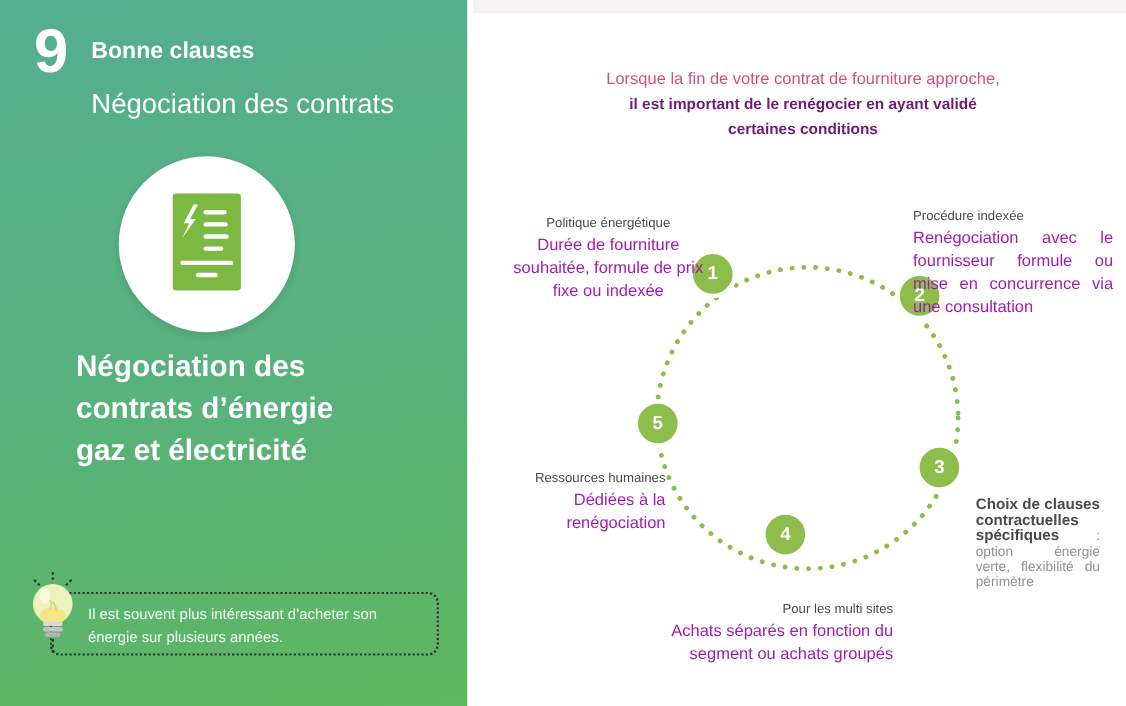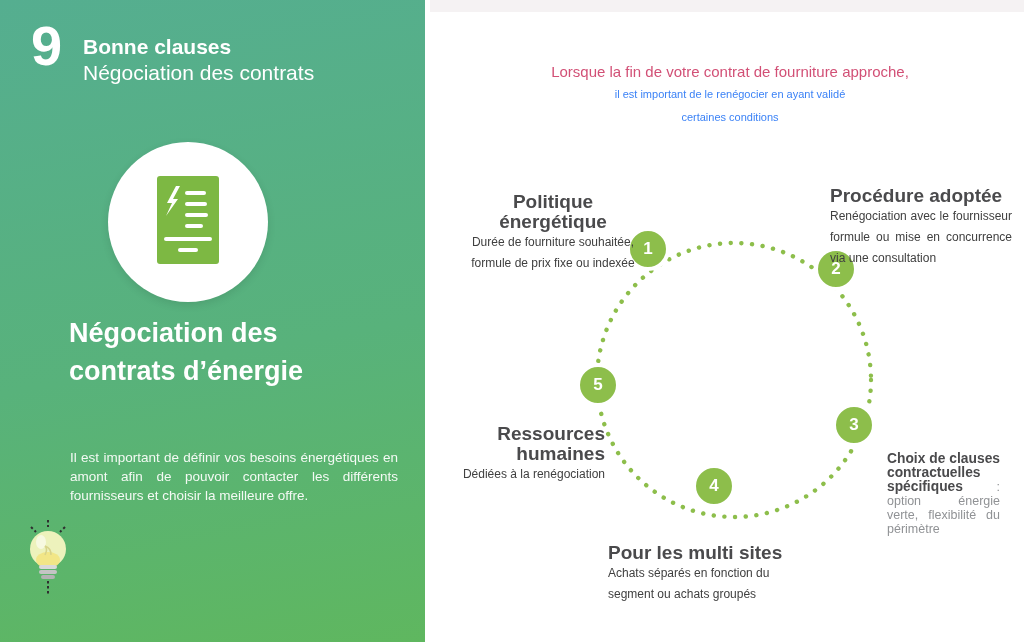--- a/index.html
+++ b/index.html
@@ -11,21 +11,21 @@
   .left-panel{
     position:absolute;left:0;top:0;width:425px;height:642px;
     background:linear-gradient(170deg,#55AE90 0%,#58B27B 55%,#5FB75F 100%);
     color:#ffffff;
   }
   .badge-number{
     position:absolute;left:31px;top:18px;font-size:56px;font-weight:bold;line-height:1;
   }
   .lp-header{position:absolute;left:83px;top:34px;line-height:26px;}
   .lp-header .t1{font-size:21px;font-weight:bold;}
-  .lp-header .t2{font-size:21px;font-weight:normal;}
+  .lp-header .t2{font-size:25px;font-weight:normal;margin-top:22px;}
   .icon-circle{
     position:absolute;left:108px;top:142px;width:160px;height:160px;border-radius:50%;
     background:#ffffff;box-shadow:0 3px 8px rgba(0,0,0,0.10);
     display:flex;align-items:center;justify-content:center;
   }
   .lp-title{
     position:absolute;left:69px;top:314px;font-size:27px;font-weight:bold;line-height:38px;
   }
   .lp-desc{
     position:absolute;left:70px;top:448px;width:328px;font-size:13.5px;line-height:19px;
@@ -39,38 +39,38 @@
     position:absolute;left:33px;top:8px;width:300px;font-size:13.5px;line-height:21px;color:#f4faf4;
   }
   .bulb-wrap{position:absolute;left:22px;top:518px;width:52px;height:78px;}
   
   .right-panel{position:absolute;left:425px;top:0;width:591px;height:642px;background:#ffffff;}
   .top-strip{position:absolute;left:5px;top:0;width:594px;height:12px;background:#f5f2f3;}
   .intro{
     position:absolute;left:20px;top:60px;width:570px;text-align:center;line-height:23px;
   }
   .intro .line1{font-size:15px;color:#D25076;}
-  .intro .lineb{font-size:11px;font-weight:normal;color:#3b82f6;}
+  .intro .lineb{font-size:14px;font-weight:bold;color:#701a75;}
   .ring-svg{position:absolute;left:0;top:0;width:599px;height:642px;}
   .step-num{
     position:absolute;width:36px;height:36px;border-radius:50%;
     background:#8DBE4B;border:4px solid #ffffff;
     display:flex;align-items:center;justify-content:center;
     color:#ffffff;font-size:17px;font-weight:bold;
   }
   .step-block{position:absolute;}
-  .step-title{font-size:19px;font-weight:bold;color:#4A4A4C;line-height:20px;}
-  .step-desc{font-size:12px;color:#404040;line-height:21px;}
+  .step-title{font-size:12px;font-weight:normal;color:#4A4A4C;line-height:20px;}
+  .step-desc{font-size:15px;color:#a21caf;line-height:21px;}
   .sb1{left:40px;top:192px;width:176px;text-align:center;}
   .sb2{left:405px;top:186px;width:182px;text-align:left;}
   .sb2 .step-desc{text-align:justify;}
   .sb3{left:452px;top:442px;width:133px;text-align:justify;}
   .sb3 .step-title-inline{font-size:13.8px;font-weight:bold;color:#4A4A4C;}
   .sb3 p{margin:10px;font-size:12.5px;color:#909295;line-height:14px;text-align:justify;}
-  .sb4{left:183px;top:543px;width:204px;text-align:left;}
+  .sb4{left:183px;top:543px;width:204px;text-align:right;}
   .sb5{left:6px;top:424px;width:150px;text-align:right;margin-left:24px;}
 </style>
 </head>
 <body>
 
 <div id="stage">
 
   <div class="left-panel">
     <div class="badge-number">9</div>
     <div class="lp-header">
@@ -89,24 +89,27 @@
           <line x1="31" y1="51" x2="45" y2="51" stroke="#ffffff" stroke-width="4" stroke-linecap="round"></line>
           <line x1="10" y1="64" x2="54" y2="64" stroke="#ffffff" stroke-width="4" stroke-linecap="round"></line>
           <line x1="24" y1="75" x2="40" y2="75" stroke="#ffffff" stroke-width="4" stroke-linecap="round"></line>
         </svg>
       </span>
     </div>
 
     <div class="lp-title">
       <div>Négociation des</div>
       <div>contrats d’énergie</div>
+      <div>gaz et électricité</div>
     </div>
 
-    <div class="lp-desc">Il est important de définir vos besoins énergétiques en amont afin de pouvoir contacter les différents fournisseurs et choisir la meilleure offre.</div>
 
+    <div class="tip-box">
+      <div class="tip-text">Il est souvent plus intéressant d’acheter son énergie sur plusieurs années.</div>
+    </div>
 
     <div class="bulb-wrap">
       <svg width="52" height="78" viewBox="0 0 52 78">
         <line x1="26" y1="2" x2="26" y2="9" stroke="#2f2f2f" stroke-width="2" stroke-dasharray="2.5 2.5"></line>
         <line x1="9" y1="9" x2="14" y2="14" stroke="#2f2f2f" stroke-width="2" stroke-dasharray="2.5 2.5"></line>
         <line x1="43" y1="9" x2="38" y2="14" stroke="#2f2f2f" stroke-width="2" stroke-dasharray="2.5 2.5"></line>
         <circle cx="26" cy="31" r="18" fill="#EDF2BC"></circle>
         <ellipse cx="26" cy="42" rx="12" ry="8" fill="#F2E47E" opacity="0.85"></ellipse>
         <ellipse cx="19" cy="24" rx="5" ry="7" fill="#ffffff" opacity="0.55"></ellipse>
         <path d="M23 37 q3 -6 0 -9 q6 2 6 9" fill="none" stroke="#d8d38a" stroke-width="1.5"></path>
@@ -136,21 +139,21 @@
     <div class="step-num" style="left:407px;top:403px;">3</div>
     <div class="step-num" style="left:267px;top:464px;">4</div>
     <div class="step-num" style="left:151px;top:363px;">5</div>
 
     <div class="step-block sb1">
       <div class="step-title">Politique énergétique</div>
       <div class="step-desc">Durée de fourniture souhaitée, formule de prix fixe ou indexée</div>
     </div>
 
     <div class="step-block sb2">
-      <div class="step-title">Procédure adoptée</div>
+      <div class="step-title">Procédure indexée</div>
       <div class="step-desc">Renégociation avec le fournisseur formule ou mise en concurrence via une consultation</div>
     </div>
 
     <div class="step-block sb3">
       <p>
         <span class="step-title-inline">Choix de clauses contractuelles spécifiques</span><span> : option énergie verte, flexibilité du périmètre</span>
       </p>
     </div>
 
     <div class="step-block sb4">

